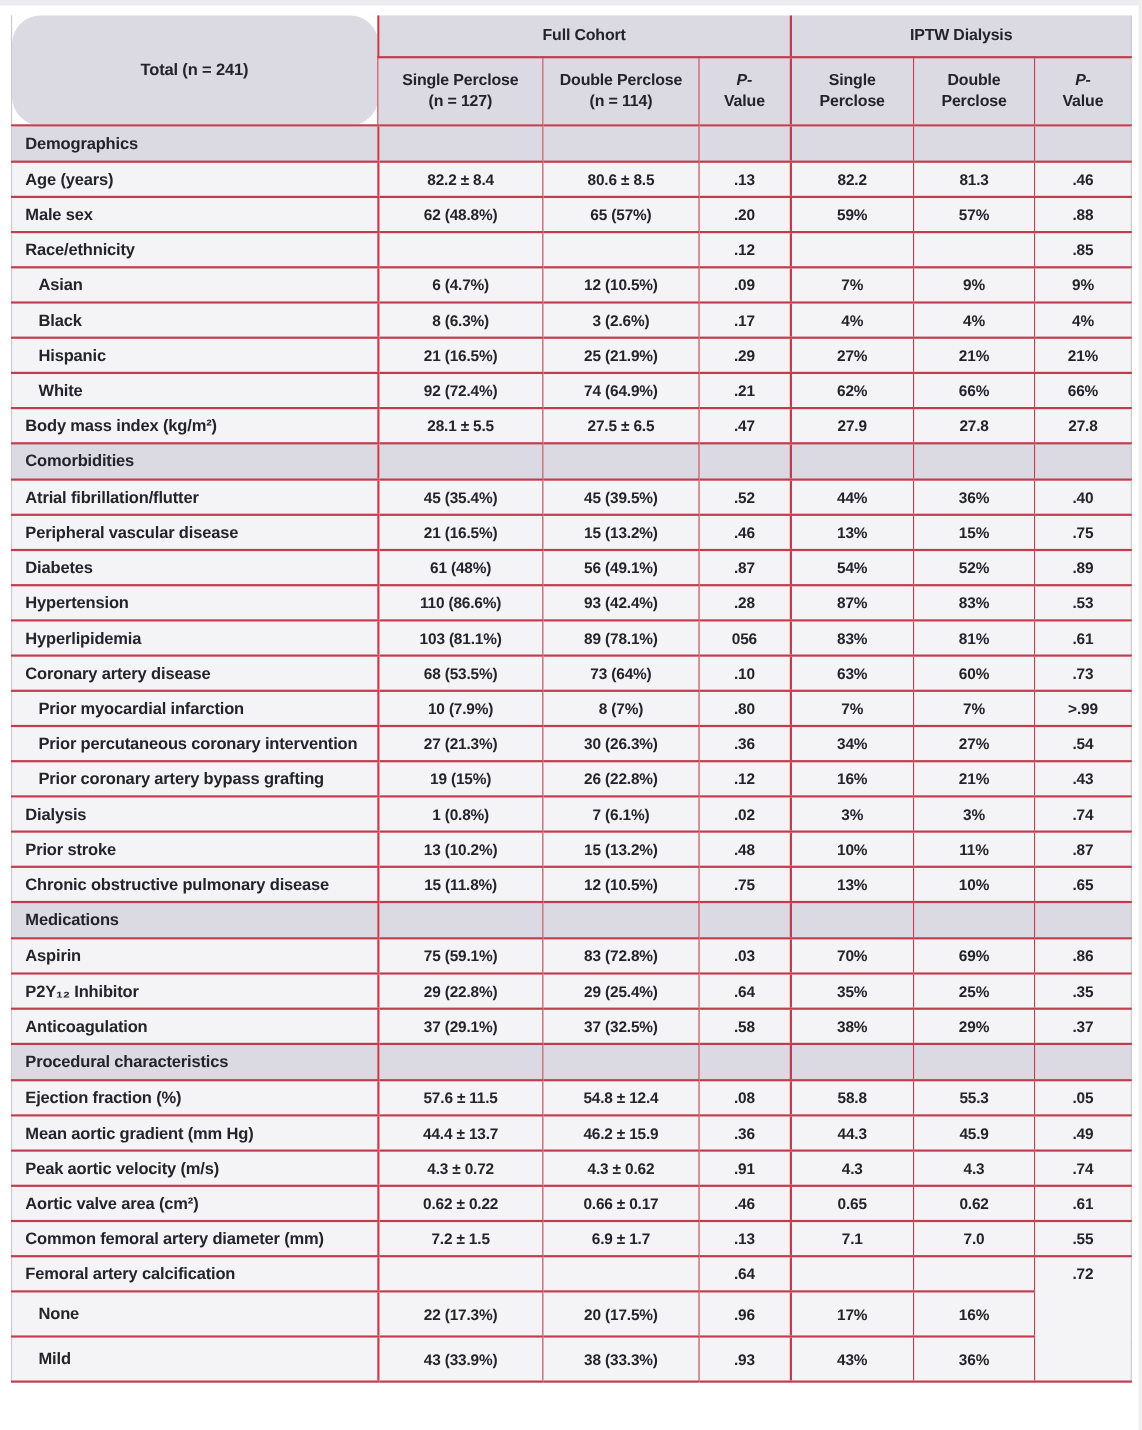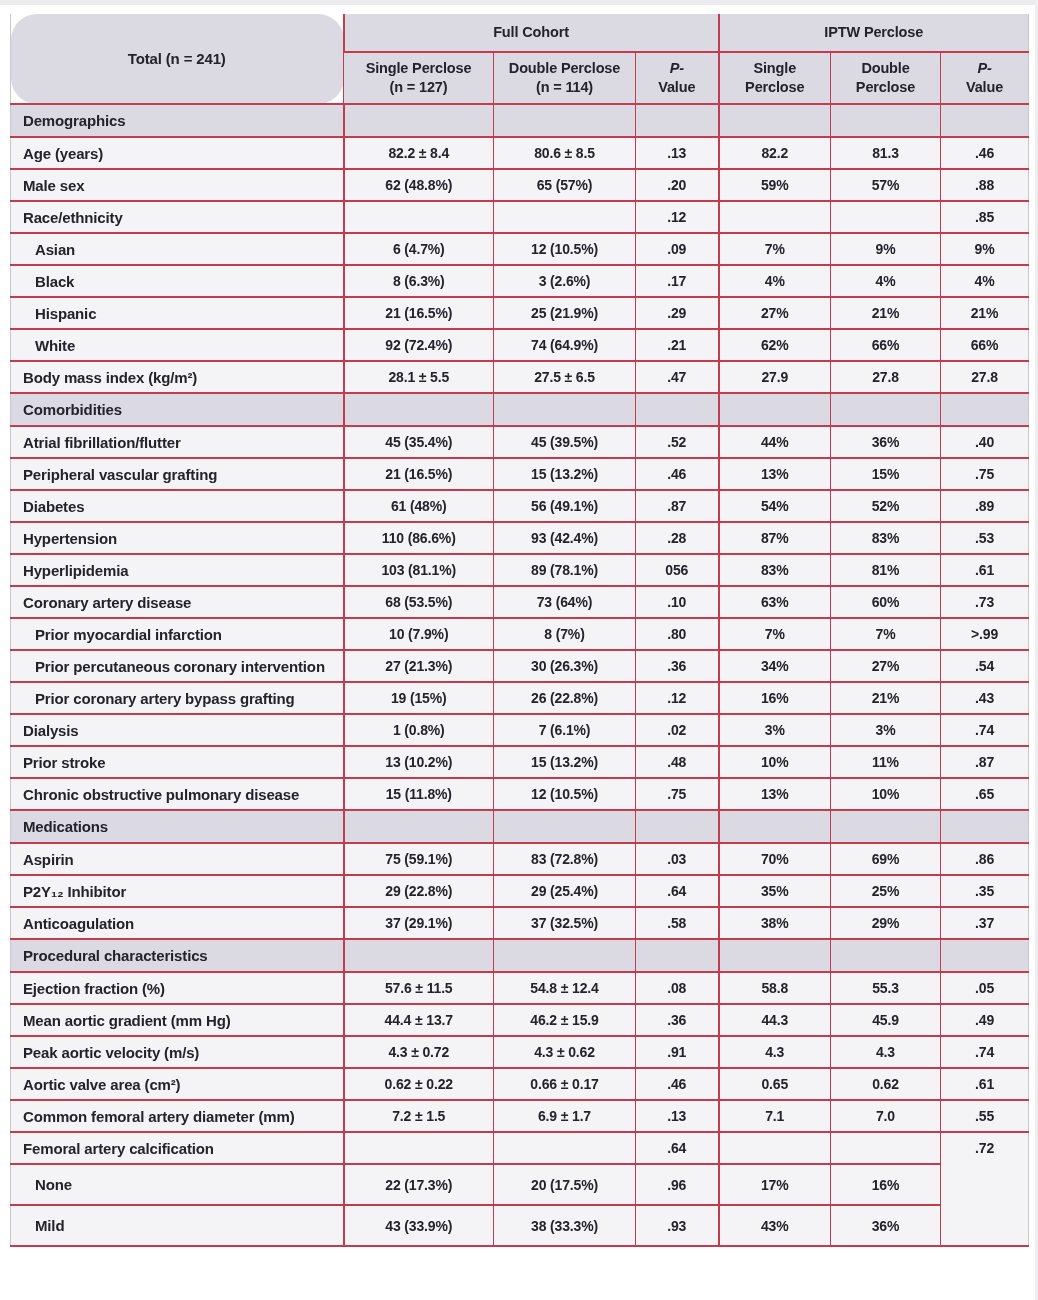--- a/index.html
+++ b/index.html
@@ -38,21 +38,21 @@
     border-bottom:2px solid var(--grid-red,#c23b4e);
     font-weight:700; letter-spacing:-0.15px;
     overflow:hidden; white-space:nowrap;
   }
   thead th {
     background:var(--section-bg,#dbd9e1);
     font-size:14.5px; text-align:center; vertical-align:middle;
     line-height:1.3;
   }
   thead tr.group-row { height:38px; }
-  thead tr.sub-row   { height:52px; }
+  thead tr.sub-row   { height:62px; }
   thead th.total-cell { font-size:15px;border-radius:26px; }
   th.thick, td.thick { border-left-width:2px; }
   
   tr > :first-child { border-left:1px solid #c7c7cc; }
   tr > :last-child  { border-right:1px solid #c7c7cc; }
   thead tr.group-row th { border-top:none; }
   .it { font-style:italic; }
   tbody tr { height:32px; background:var(--row-bg,#f4f3f6);padding-left:28px; }
   tbody tr.tall { height:41px; }
   tbody tr.section { background:var(--section-bg,#dbd9e1); height:33px; }
@@ -77,21 +77,21 @@
       <col style="width:142px">
       <col style="width:83px">
       <col style="width:112px">
       <col style="width:110px">
       <col style="width:88px">
     </colgroup>
     <thead>
       <tr class="group-row">
         <th rowspan="2" class="total-cell">Total (n = 241)</th>
         <th colspan="3" class="thick">Full Cohort</th>
-        <th colspan="3" class="thick">IPTW Perclose</th>
+        <th colspan="3" class="thick">IPTW Dialysis</th>
       </tr>
       <tr class="sub-row" id="subheader-row">
           <th class="thick"><span>Single Perclose</span><br><span>(n = 127)</span></th>
           <th><span>Double Perclose</span><br><span>(n = 114)</span></th>
           <th><span class="it">P-</span><br><span>Value</span></th>
           <th class="thick"><span>Single</span><br><span>Perclose</span></th>
           <th><span>Double</span><br><span>Perclose</span></th>
           <th><span class="it">P-</span><br><span>Value</span></th>
         </tr>
     </thead>
@@ -189,21 +189,21 @@
         <tr>
           <td class="label">Atrial fibrillation/flutter</td>
           <td class="thick">45 (35.4%)</td>
           <td>45 (39.5%)</td>
           <td>.52</td>
           <td class="thick">44%</td>
           <td>36%</td>
           <td>.40</td>
         </tr>
         <tr>
-          <td class="label">Peripheral vascular grafting</td>
+          <td class="label">Peripheral vascular disease</td>
           <td class="thick">21 (16.5%)</td>
           <td>15 (13.2%)</td>
           <td>.46</td>
           <td class="thick">13%</td>
           <td>15%</td>
           <td>.75</td>
         </tr>
         <tr>
           <td class="label">Diabetes</td>
           <td class="thick">61 (48%)</td>

